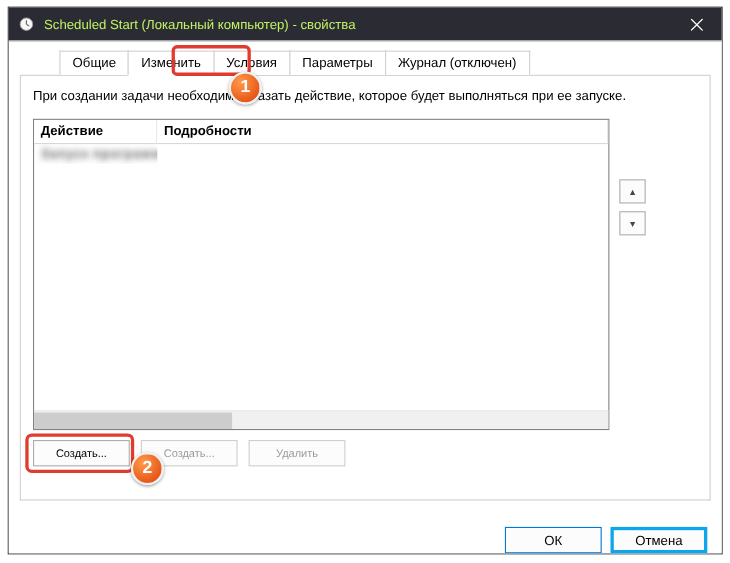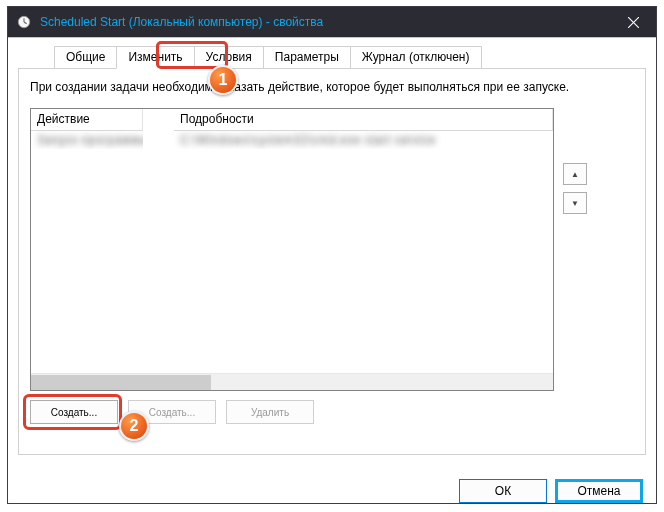--- a/index.html
+++ b/index.html
@@ -19,21 +19,21 @@
     width: 650px; height: 498px;
     border: 1px solid #3c3c44;
     background: #fff;
     display: flex;
     flex-direction: column;
   }
 
   .titlebar {
     height: 30px;
     background: #2b2b33;
-    color: #0ea5e9;
+    color: #bef264;
     display: flex;
     align-items: center;
     padding-left: 8px;
   }
   .titlebar .icon {
     width: 16px; height: 16px;
     margin-right: 8px;
     display: inline-flex;
     align-items: center;
     justify-content: center;
@@ -122,34 +122,35 @@
     position: absolute;
     left: 22px; top: 70px;
     width: 524px;
     height: 283px;
   }
   .list {
     width: 100%; height: 100%;
     border: 1px solid #828282;
     background: #fff;
     overflow: hidden;
+    font-weight: bold;
   }
   .list-header {
     display: flex;
     height: 22px;
     font-size: 12px;
   }
   .list-header .col {
     border-bottom: 1px solid #d8d8d8;
     border-right: 1px solid #e4e4e4;
     padding: 3px 6px;
     background: #fff;
   }
   .col-action { width: 112px; }
-  .col-details { flex: 1; margin-left: 31px; }
+  .col-details { flex: 1; }
 
   .list-row {
     display: flex;
     height: 18px;
     font-size: 12px;
   }
   .list-row .cell {
     padding: 2px 6px;
     white-space: nowrap;
     overflow: hidden;
@@ -289,21 +290,20 @@
     <div class="instruction">При создании задачи необходимо указать действие, которое будет выполняться при ее запуске.</div>
 
     <div class="list-wrap">
       <div class="list">
         <div class="list-header">
           <div class="col col-action">Действие</div>
           <div class="col col-details">Подробности</div>
         </div>
         <div class="list-row">
           <div class="cell col-action blur">Запуск программы</div>
-          <div class="cell col-details blur">C:\Windows\system32\cmd.exe start service</div>
         </div>
         <div class="list-hscroll">
           <div class="thumb"></div>
         </div>
       </div>
     </div>
 
     <div class="spin up">
       <span>▲</span>
     </div>

